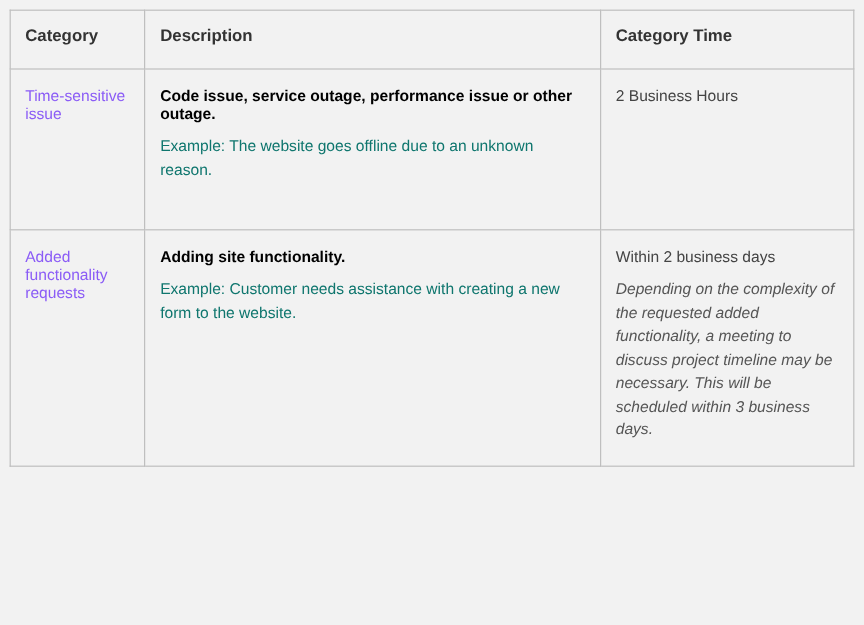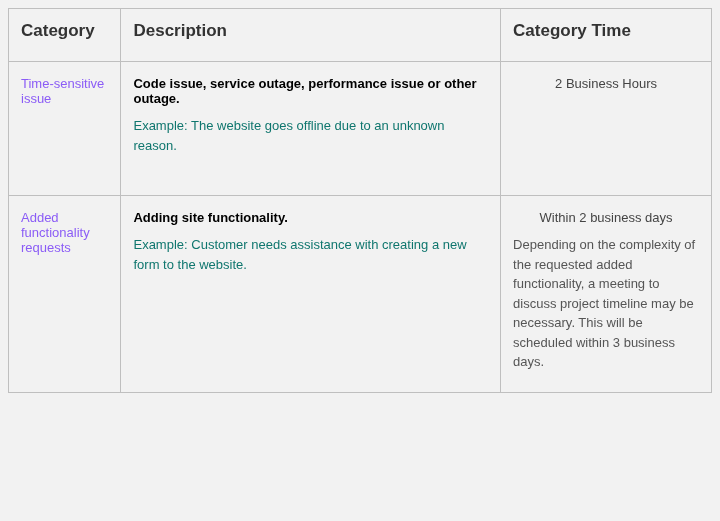--- a/index.html
+++ b/index.html
@@ -21,21 +21,21 @@
     }
     th, td {
       border: 1px solid #bfbfbf;
       padding: 14px 12px;
       text-align: left;
       vertical-align: top;
     }
     th {
       font-weight: bold;
       color: #333;
-      font-size: 17px;
+      font-size: 14px;
       padding-top: 12px;
       padding-bottom: 20px;
       margin-top: 36px;
     }
     td.category {
       width: 16%;
       color: #8b5cf6;
     }
     td.description {
       width: 54%;
@@ -50,23 +50,23 @@
       margin-bottom: 10px;
     }
     .desc-example {
       color: #0f766e;
       display: block;
       line-height: 1.5;
     }
     .resp-main {
       display: block;
       margin-bottom: 10px;
-      text-align: center;
     }
     .resp-note {
+      font-style: italic;
       color: #555;
       display: block;
       line-height: 1.5;
     }
     tbody td {
       padding-bottom: 40px;
     }
     tbody tr:last-child td {
       padding-bottom: 20px;
       padding-left: 12px;

